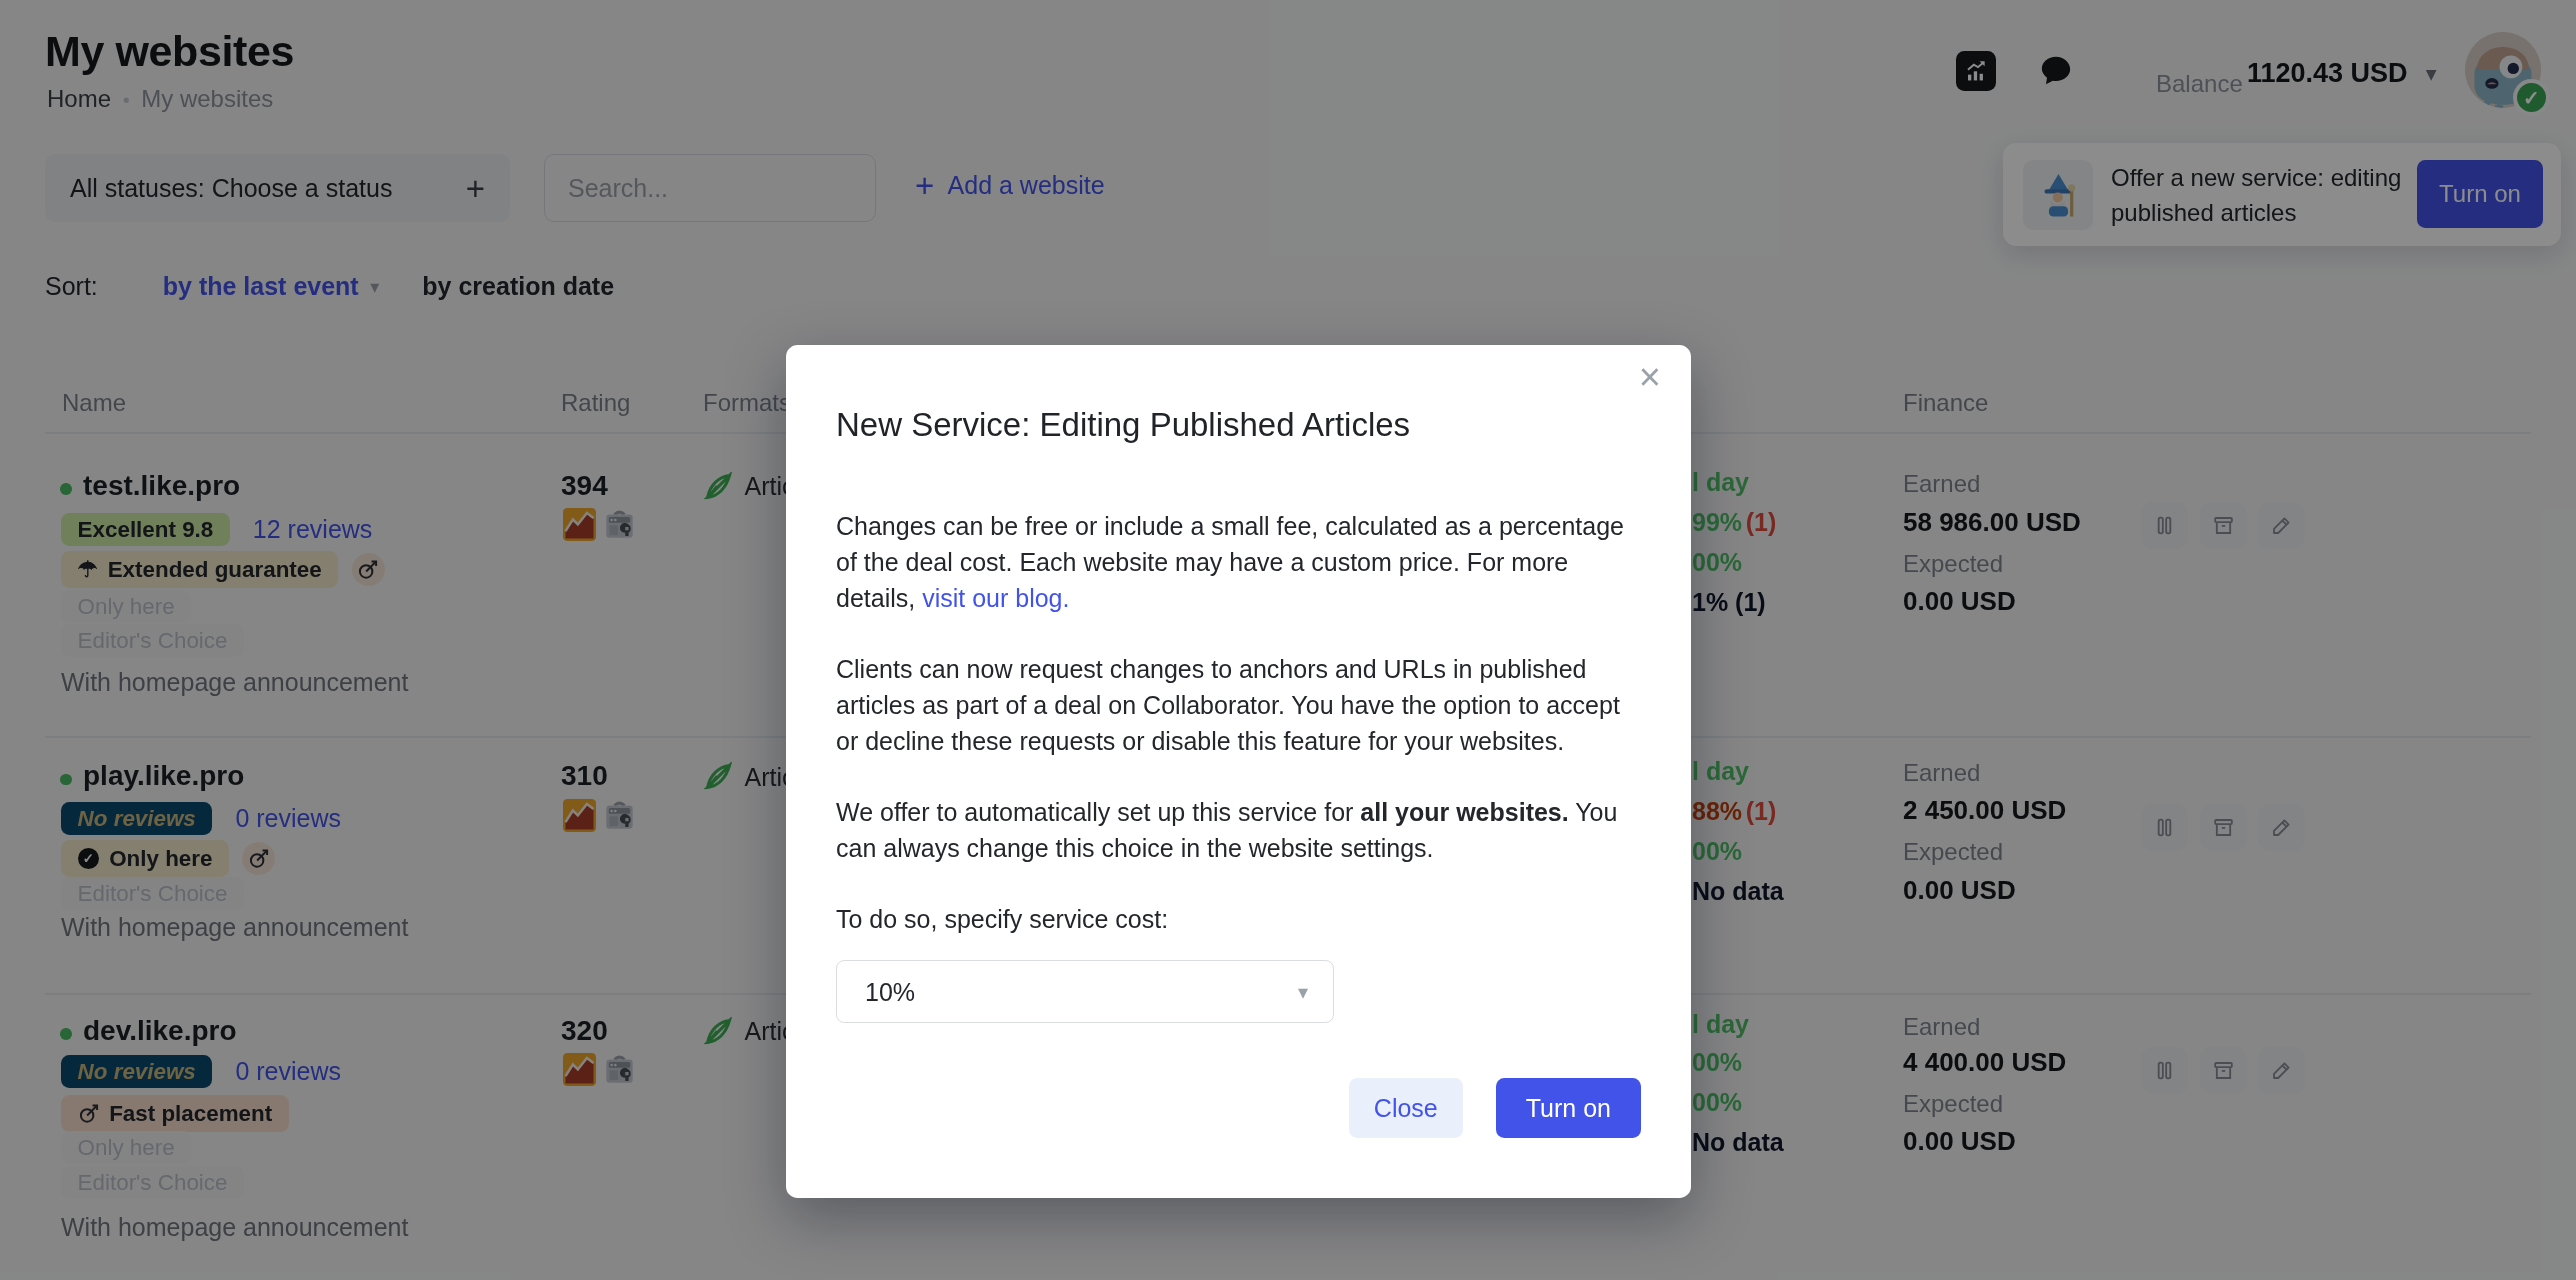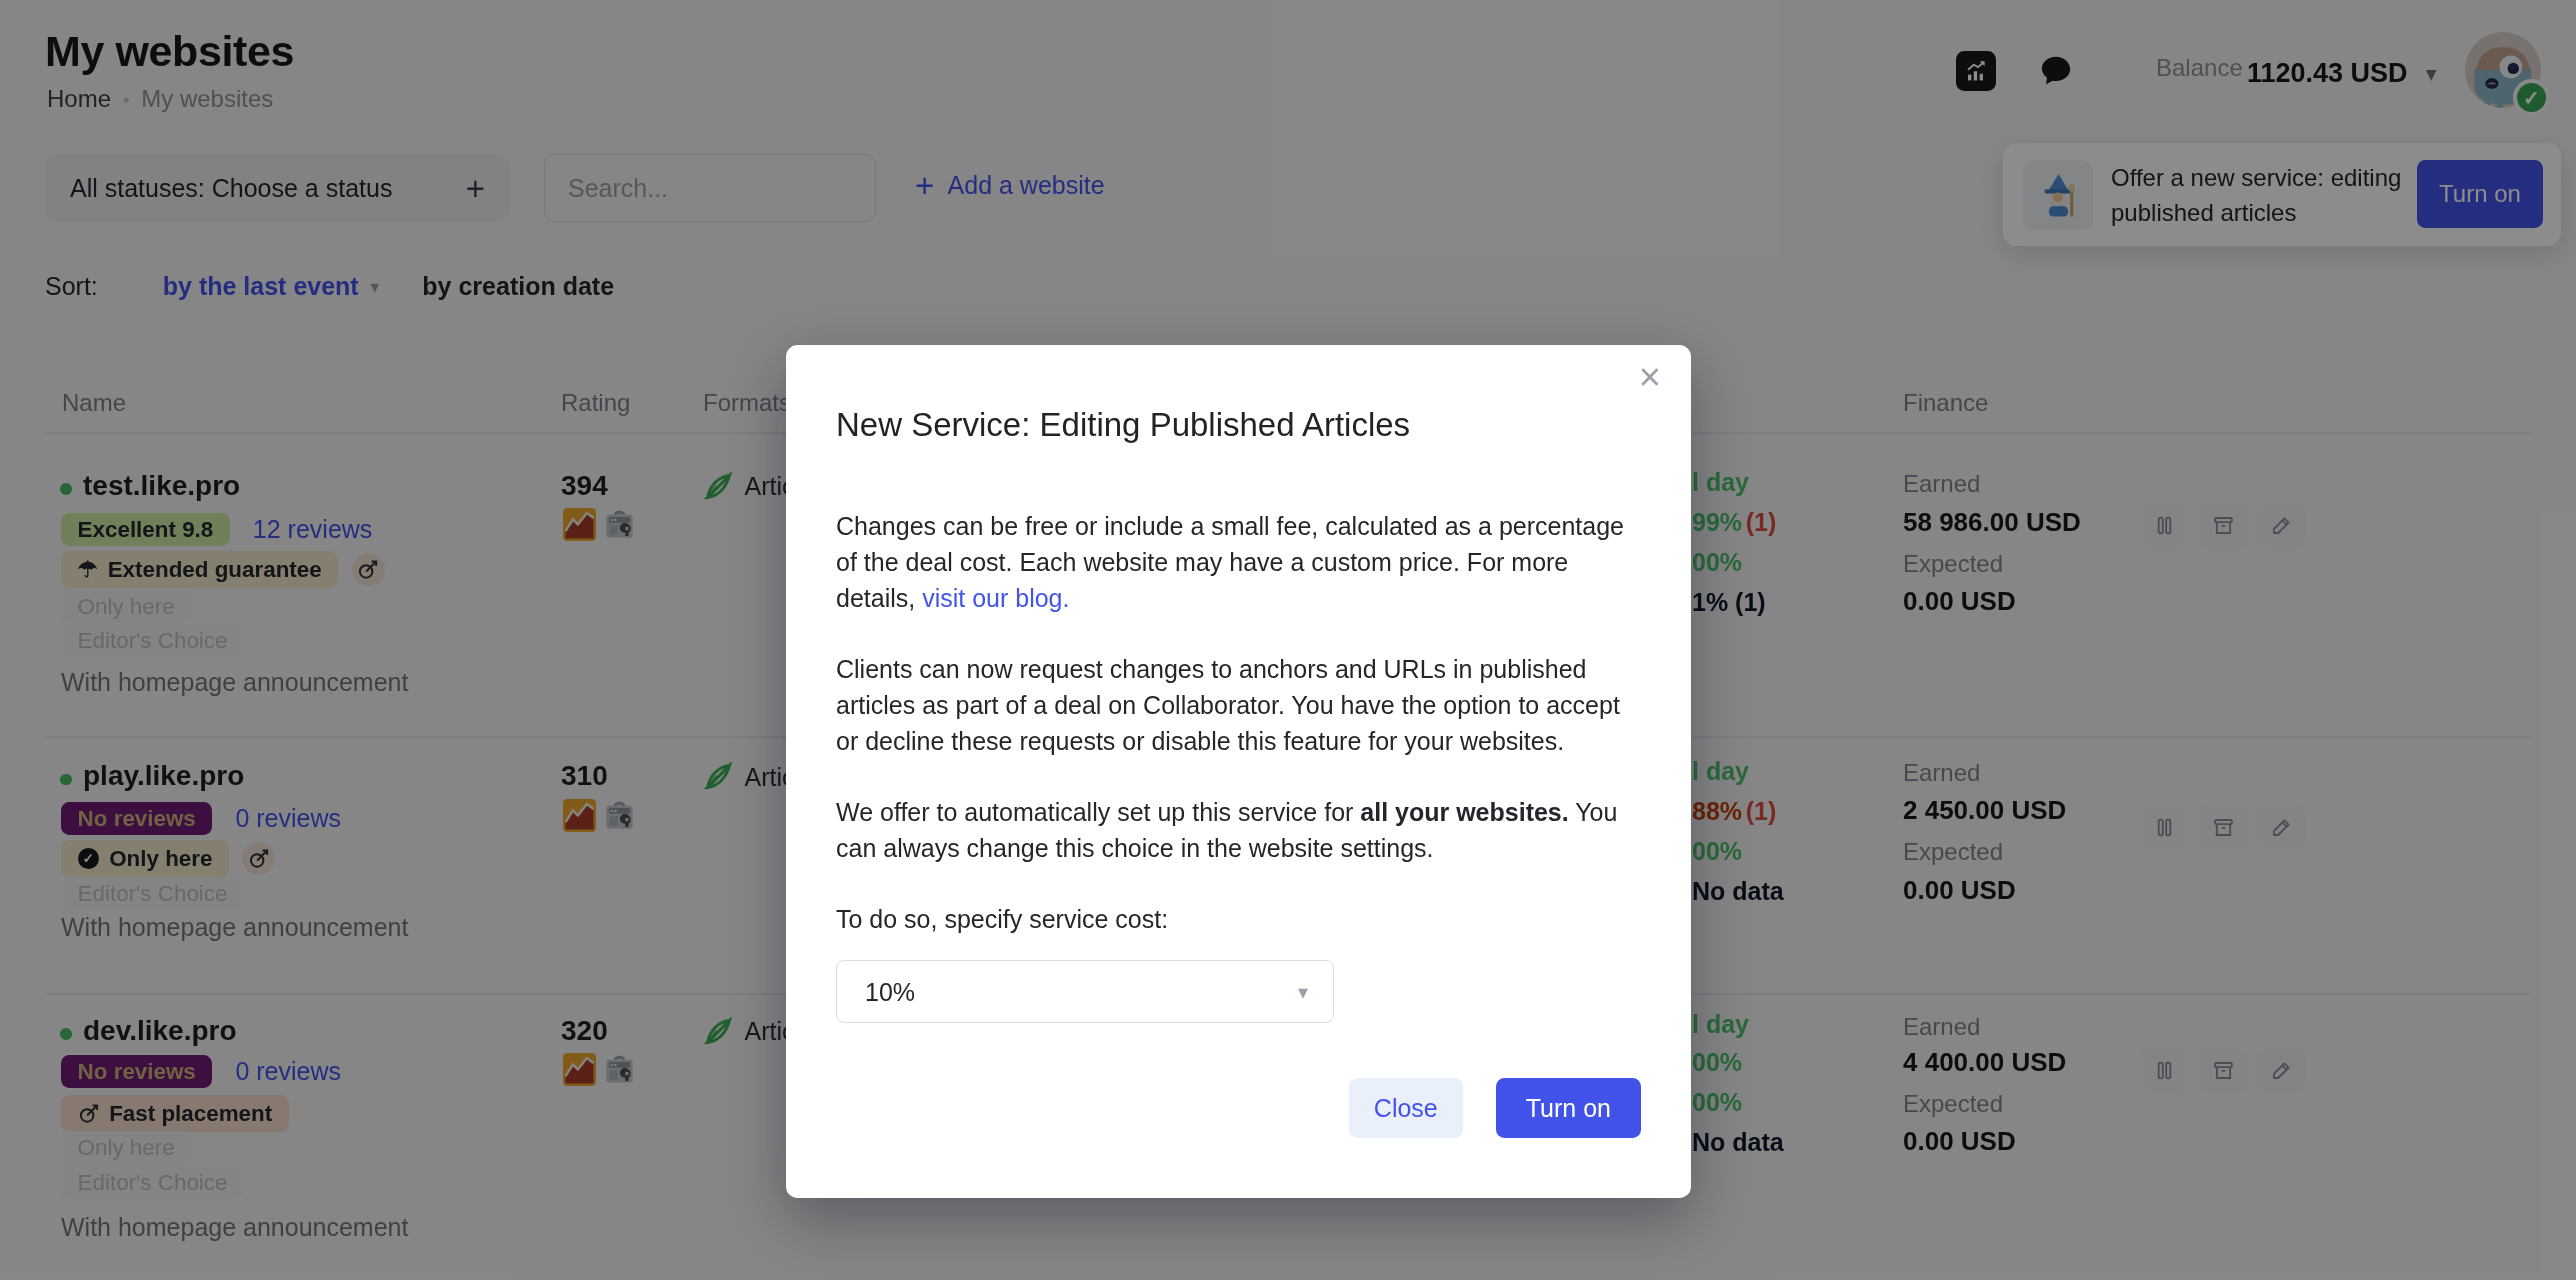--- a/index.html
+++ b/index.html
@@ -53,21 +53,21 @@
   .thead { font-size:24px; color:#7b828b; }
   .divider { position:absolute; left:45px; width:2486px; height:1.7px; background:#e2e5e9; }
   .site-dot { width:11.6px; height:11.6px; border-radius:50%; background:#49b864; }
   .site-name { font-size:28px; font-weight:700; color:#1d2126; }
   .rating-num { font-size:28px; font-weight:700; color:#1d2126; }
   .pill { display:inline-flex; align-items:center; gap:10px; height:33px; padding:0 16.6px; border-radius:8.3px;
     font-size:22.4px; font-weight:600; color:#23272c; }
   .pill-green { background:#cdeaa4; }
   .pill-tan   { background:#f1e8c8; }
   .pill-pink  { background:#f6ddcb; }
-  .pill-faded { background:#701a75; color:#c9b478; }
+  .pill-faded { background:#0c4a6e; color:#c9b478;font-style:italic; }
   .pill-muted { background:#f0f1f3; color:#b9bfc6; font-weight:400; }
   .rev-link { font-size:25px; color:#4253e9; }
   .dart-badge { display:inline-flex; align-items:center; justify-content:center; width:33px; height:33px;
     border-radius:50%; background:#f3e2d6; }
   .check-ico { display:inline-flex; align-items:center; justify-content:center; width:21.6px; height:21.6px;
     border-radius:50%; background:#17191d; color:#fff; font-size:13.3px; font-weight:700; }
   .note { font-size:25px; color:#70767e; }
   .fmt-txt { font-size:25px; color:#2a2e34; }
   .st { font-size:25px; font-weight:700; }
   .sg { color:#4fbe67; } .sr { color:#dc4a3e; } .so { color:#c2410c; } .sd { color:#0f172a; }
@@ -113,21 +113,21 @@
       <polyline points="6,14 13,8 18,11 25,5" fill="none" stroke="#fff" stroke-width="2.4"></polyline>
       <polygon points="26,10 26,4 20,4" fill="#fff"></polygon>
     </svg>
   </div>
   <div class="abs" style="left:2036px; top:51px; width:40px; height:40px;">
     <svg width="40" height="40" viewBox="0 0 48 48">
       <path fill="#17191d" d="M24 7c-9.4 0-17 6.3-17 14.1 0 4.4 2.4 8.3 6.2 10.9L12 40l8.2-4.4c1.2.2 2.5.4 3.8.4 9.4 0 17-6.3 17-14.1S33.4 7 24 7z"></path>
     </svg>
   </div>
 
-  <div class="abs bal-label" style="left:2156px; top:54px;">Balance</div>
+  <div class="abs bal-label" style="left:2156px; top:70px;">Balance</div>
   <div class="abs" style="left:2247px; top:58px; display:flex; align-items:center; gap:18px;">
     <span class="bal-value">1120.43 USD</span>
     <span class="caret">▾</span>
   </div>
 
   <div class="abs" style="left:2465px; top:32px;">
     <div class="avatar-wrap">
       <svg width="76" height="76" viewBox="0 0 48 48">
         <circle cx="24" cy="24" r="24" fill="#d9cfc6"></circle>
         <path d="M6 26 C6 12 42 12 42 26 L42 34 C42 42 34 46 24 46 C14 46 6 42 6 34 Z" fill="#8fb9cc"></path>

